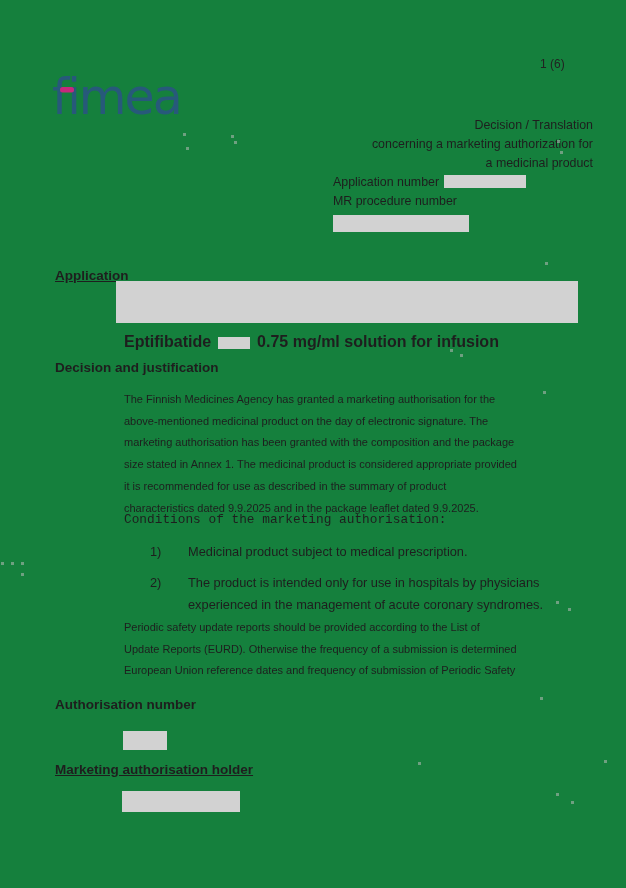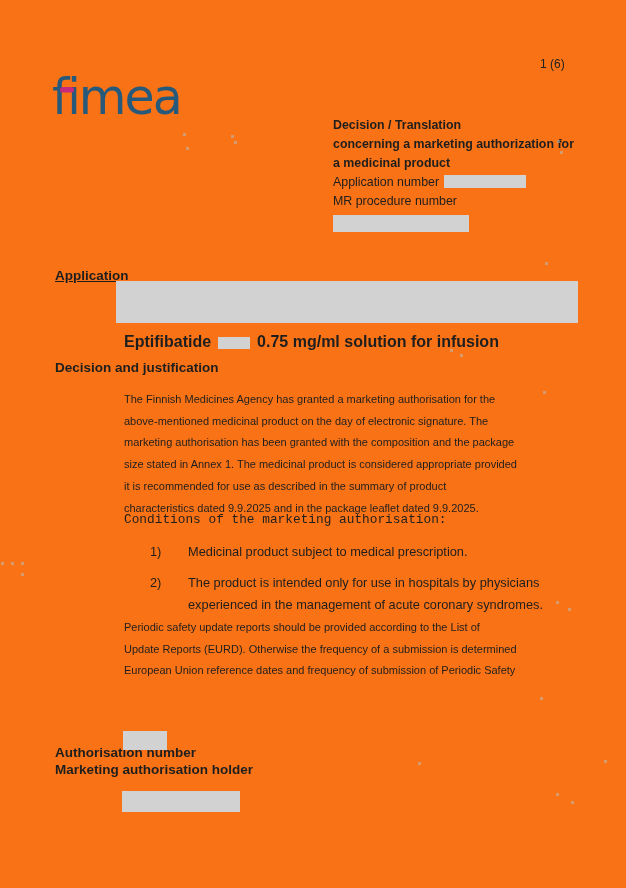--- a/index.html
+++ b/index.html
@@ -1,34 +1,34 @@
 <!DOCTYPE html>
 <html><head>
 <meta charset="utf-8">
 <style>
   html,body{margin:0;padding:0;background:#ffffff;}
   .page{
     position:relative;
     width:626px;height:888px;
-    background:#f97316;
+    background:#15803d;
     font-family:"Liberation Sans","DejaVu Sans",sans-serif;
     color:#1e1e1e;
     overflow:hidden;
   }
   .abs{position:absolute;}
   .page-number{
     left:540px;top:57px;
     font-size:12px;color:#222;
   }
   .logo{left:52px;top:70px;width:140px;height:58px;}
   .header-block{
     left:333px;top:116px;width:260px;
     font-size:12.4px;line-height:19px;
   }
-  .header-block .bold-line{font-weight:bold;white-space:nowrap;}
+  .header-block .bold-line{font-weight:normal;white-space:nowrap;text-align:right;}
   .header-block .plain-line{white-space:nowrap;}
   .redact{background:#d2d2d2;}
   .inline-redact{display:inline-block;vertical-align:-2px;}
   .app-num-box{width:82px;height:13px;margin-left:5px;}
   .mr-box{width:136px;height:17px;margin-top:4px;}
   .section-heading{
     left:55px;font-size:13.5px;font-weight:bold;white-space:nowrap;
   }
   .big-box{left:116px;top:281px;width:462px;height:42px;}
   .product-line{
@@ -38,23 +38,23 @@
   .body-text{font-size:11px;line-height:21.7px;}
   .body-text .line{white-space:nowrap;}
   .para1{left:124px;top:389px;}
   .cond-intro{left:124px;top:512px;font-size:12.8px;white-space:nowrap;font-family:Liberation Mono, monospace;}
   .cond-item{left:150px;font-size:12.8px;line-height:21.7px;}
   .cond-item .num{position:absolute;left:0;top:0;}
   .cond-item .txt{margin-left:38px;}
   .cond-1{top:541px;}
   .cond-2{top:572px;}
   .para2{left:124px;top:617px;}
-  .auth-heading{top:697px;margin-top:48px;}
+  .auth-heading{top:697px;}
   .auth-box{left:123px;top:731px;width:44px;height:19px;}
-  .mah-heading{top:762px;}
+  .mah-heading{top:762px;text-decoration:underline;}
   .mah-box{left:122px;top:791px;width:118px;height:21px;}
   .app-heading{top:268px;text-decoration:underline;}
   .dec-heading{top:360px;}
   .speck{
     position:absolute;width:3px;height:3px;background:#b9b9b9;opacity:.55;
   }
 </style>
 </head>
 <body>
 

